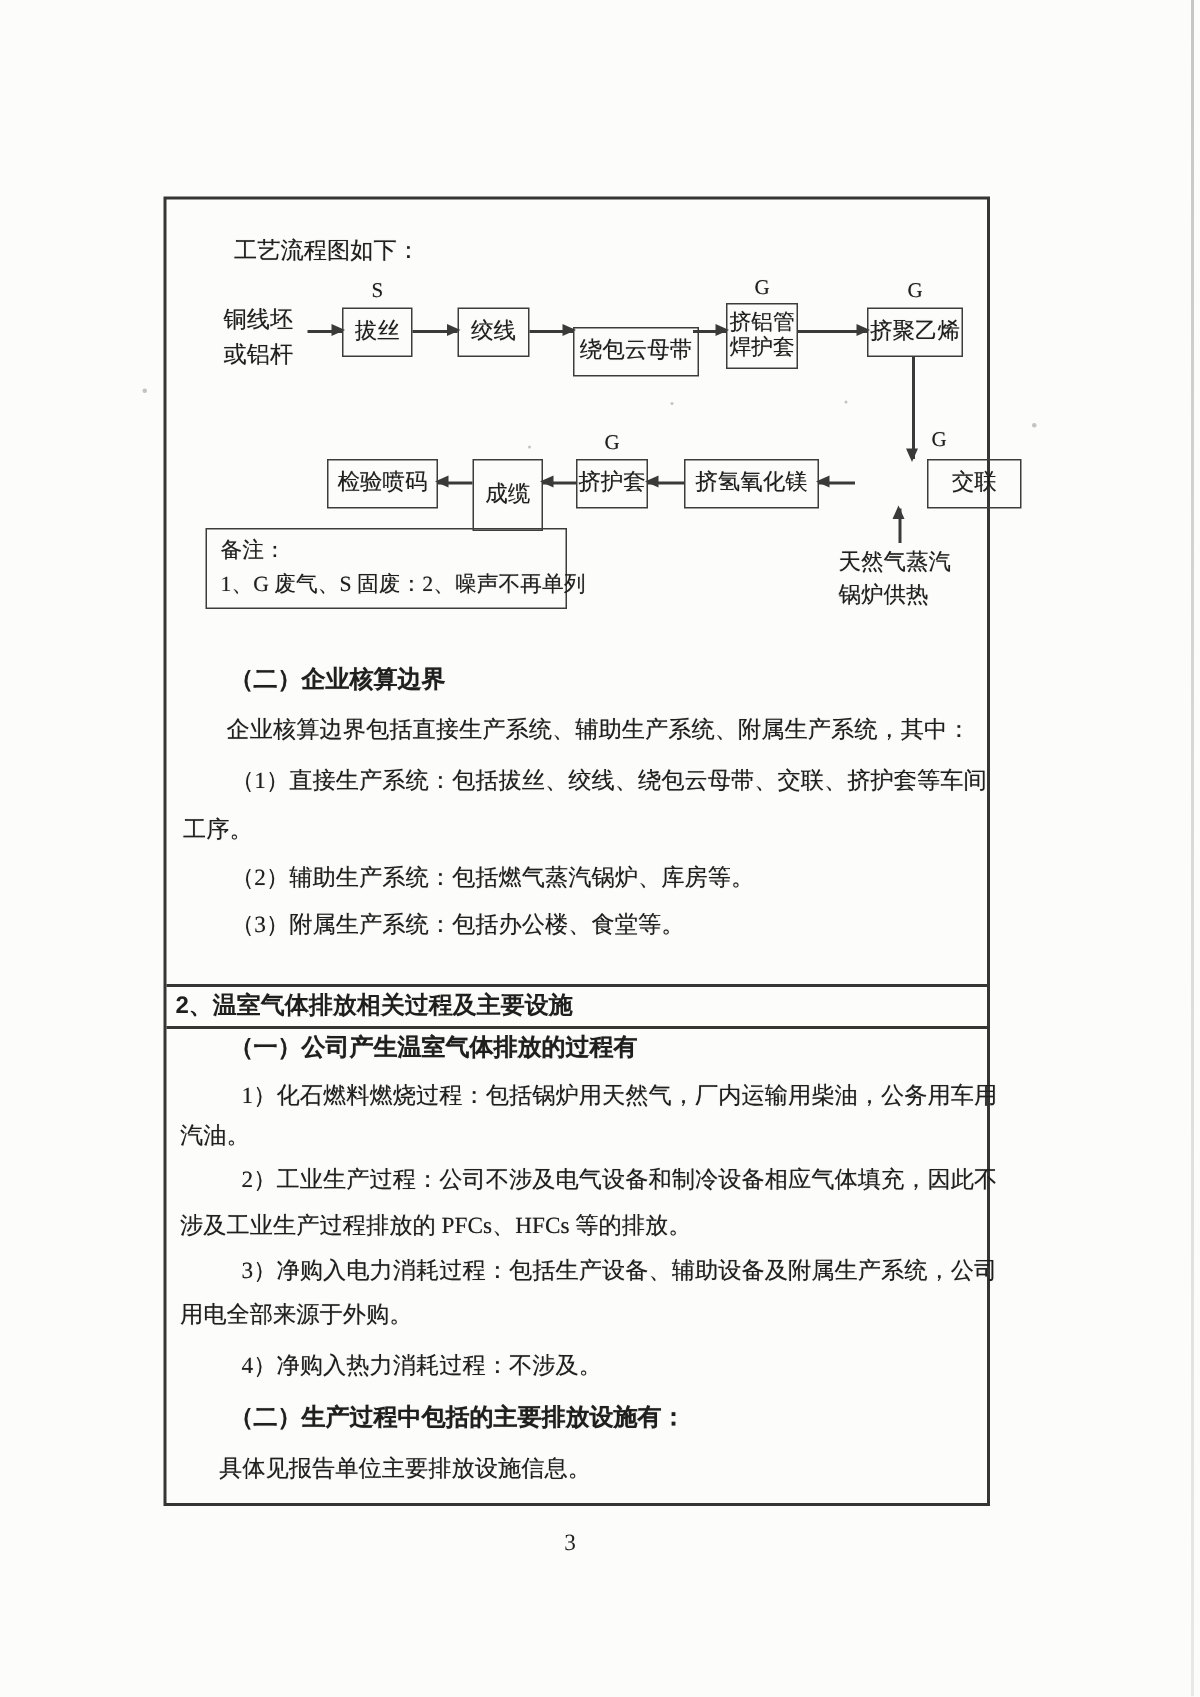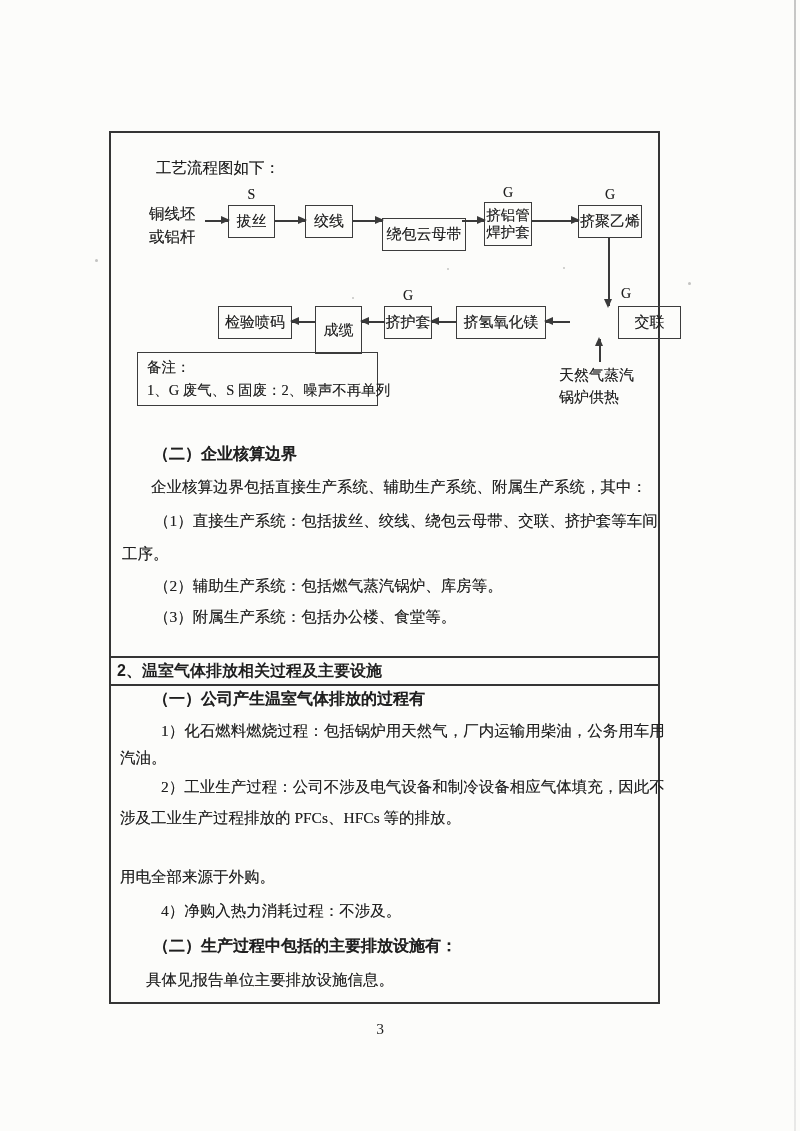--- a/index.html
+++ b/index.html
@@ -120,20 +120,21 @@
   <div class="tl" style="left:43px;top:443px;">（2）辅助生产系统：包括燃气蒸汽锅炉、库房等。</div>
   <div class="tl" style="left:43px;top:474px;">（3）附属生产系统：包括办公楼、食堂等。</div>
 
   <div class="sec-header hd">2、温室气体排放相关过程及主要设施</div>
 
   <div class="tl hd" style="left:42px;top:556px;">（一）公司产生温室气体排放的过程有</div>
   <div class="tl" style="left:50px;top:588px;">1）化石燃料燃烧过程：包括锅炉用天然气，厂内运输用柴油，公务用车用</div>
   <div class="tl" style="left:9px;top:615px;">汽油。</div>
   <div class="tl" style="left:50px;top:644px;">2）工业生产过程：公司不涉及电气设备和制冷设备相应气体填充，因此不</div>
   <div class="tl" style="left:9px;top:675px;">涉及工业生产过程排放的 PFCs、HFCs 等的排放。</div>
+  <div class="tl" style="left:50px;top:705px;">3）净购入电力消耗过程：包括生产设备、辅助设备及附属生产系统，公司</div>
   <div class="tl" style="left:9px;top:734px;">用电全部来源于外购。</div>
   <div class="tl" style="left:50px;top:768px;text-align:center;">4）净购入热力消耗过程：不涉及。</div>
   <div class="tl hd" style="left:42px;top:803px;">（二）生产过程中包括的主要排放设施有：</div>
   <div class="tl" style="left:35px;top:837px;">具体见报告单位主要排放设施信息。</div>
 
 </div>
 
 <div class="page-num">3</div>
 
 <div class="edge-shadow"></div>

